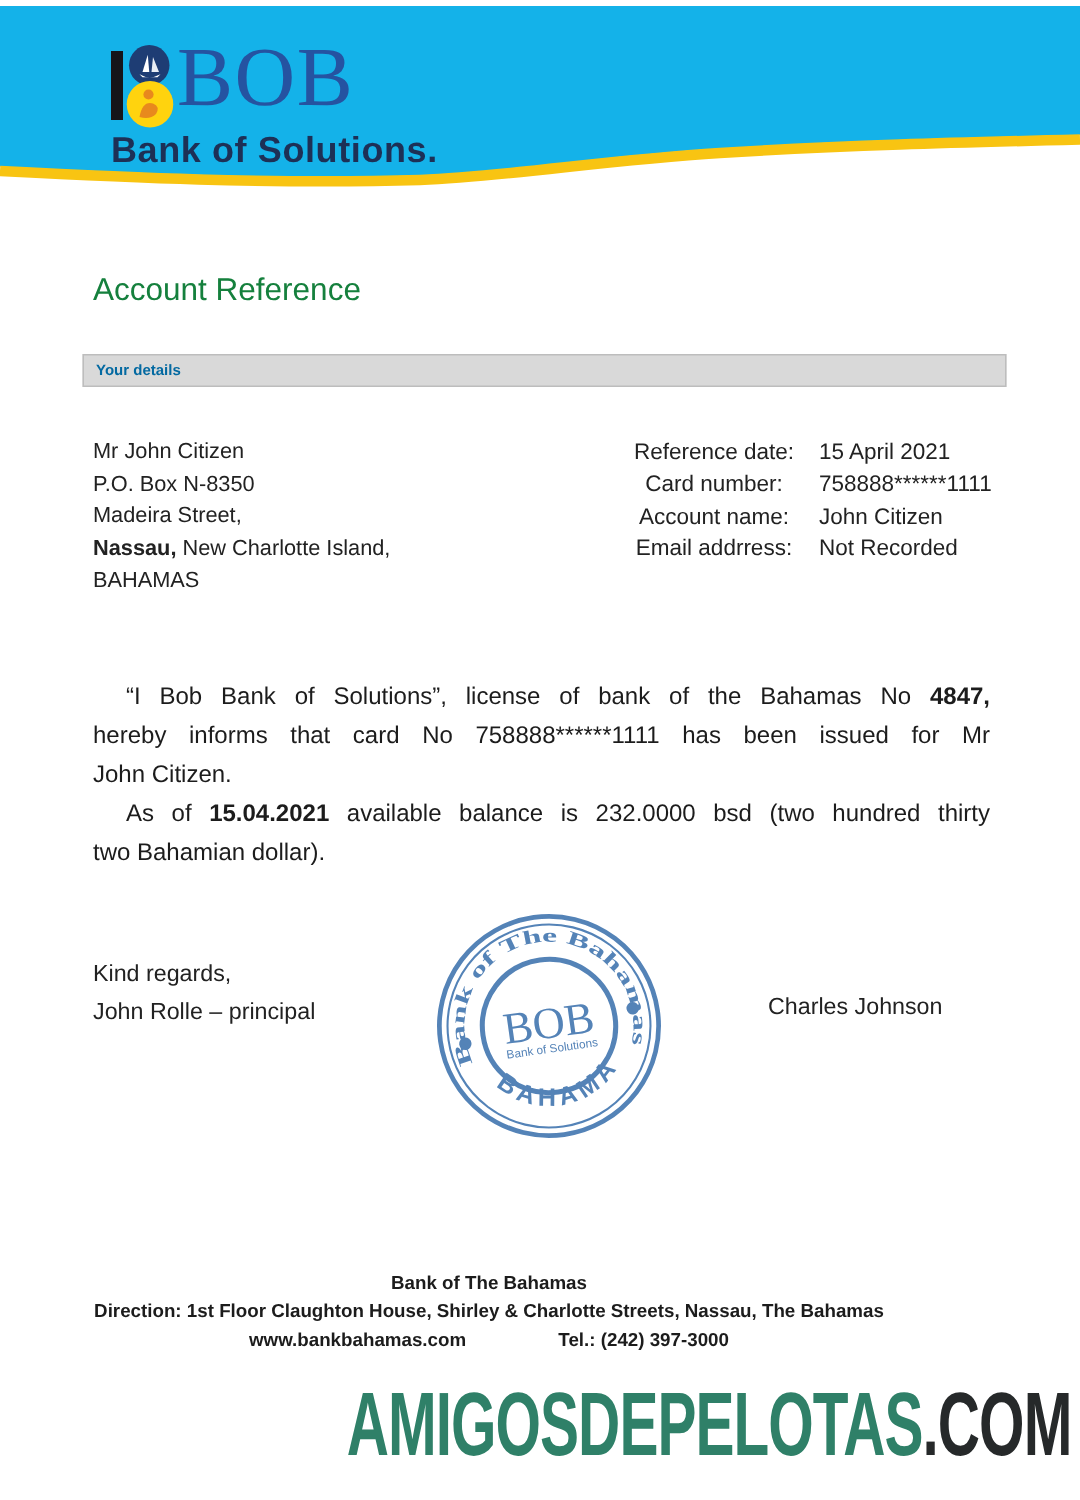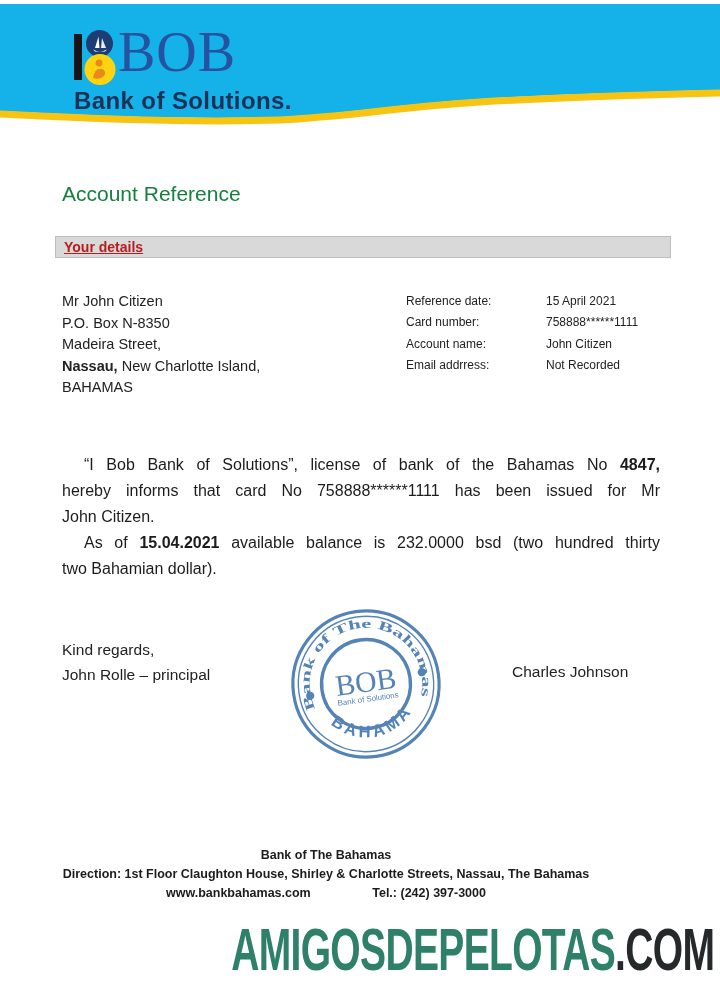--- a/index.html
+++ b/index.html
@@ -14,25 +14,25 @@
         font-family:"Liberation Serif",serif;font-size:56px;font-weight:400;
         color:#2553a1;letter-spacing:1px;}
   .brand-tagline{position:absolute;left:0;top:57px;font-size:24px;font-weight:bold;
         color:#1d3056;letter-spacing:.4px;white-space:nowrap;}
 
   
   .doc-title{position:absolute;left:62px;top:182px;font-size:21px;font-weight:normal;color:#15803d;}
   .section-bar{position:absolute;left:55px;top:236px;width:616px;height:22px;
         background:#d9d9d9;border:1px solid #bdbdbd;box-sizing:border-box;
         display:flex;align-items:center;}
-  .section-bar span{font-size:14px;font-weight:600;color:#b91c1c;padding-left:8px;text-decoration:underline;}
+  .section-bar span{font-size:10px;font-weight:600;color:#0369a1;padding-left:8px;}
 
   
   .recipient{position:absolute;left:62px;top:291px;font-size:14.5px;line-height:21.5px;color:#222;}
-  .details{position:absolute;left:406px;top:291px;font-size:12px;line-height:21.3px;color:#222;}
+  .details{position:absolute;left:406px;top:291px;font-size:15px;line-height:21.3px;color:#222;text-align:center;}
   .details .row{display:flex;}
   .details .lbl{width:140px;}
   .details .val{white-space:nowrap;}
 
   
   .body-text{position:absolute;left:62px;top:452px;width:598px;
         font-size:16px;line-height:26px;color:#1c1c1c;}
   .body-line{text-align:justify;}
   .body-line.stretch{text-align-last:justify;}
   .body-line.indent{padding-left:22px;}

